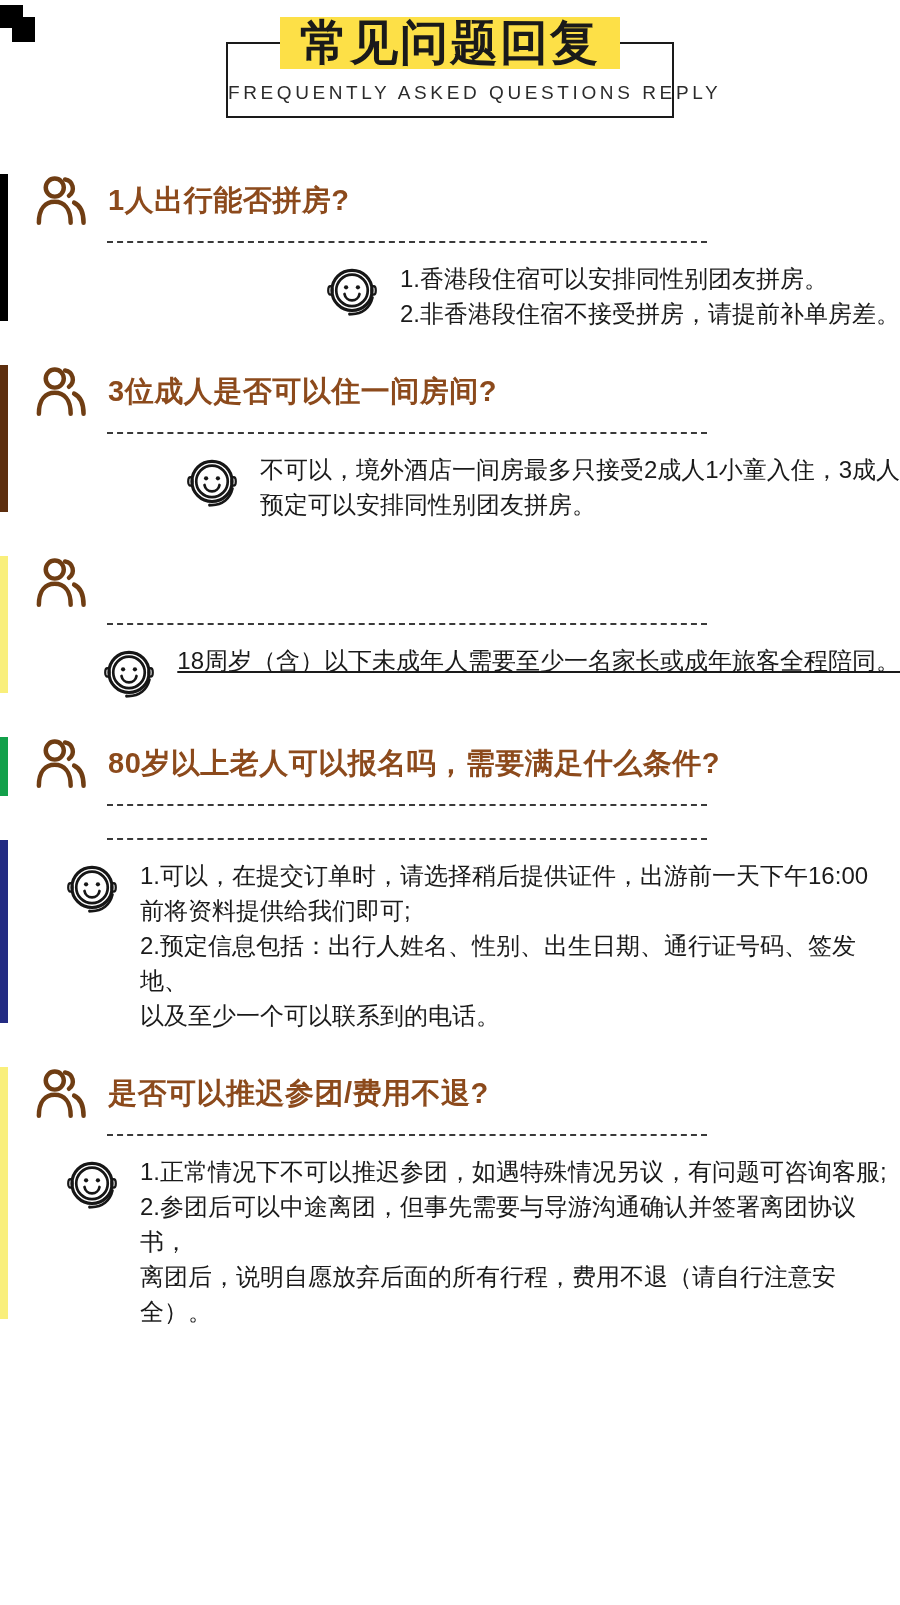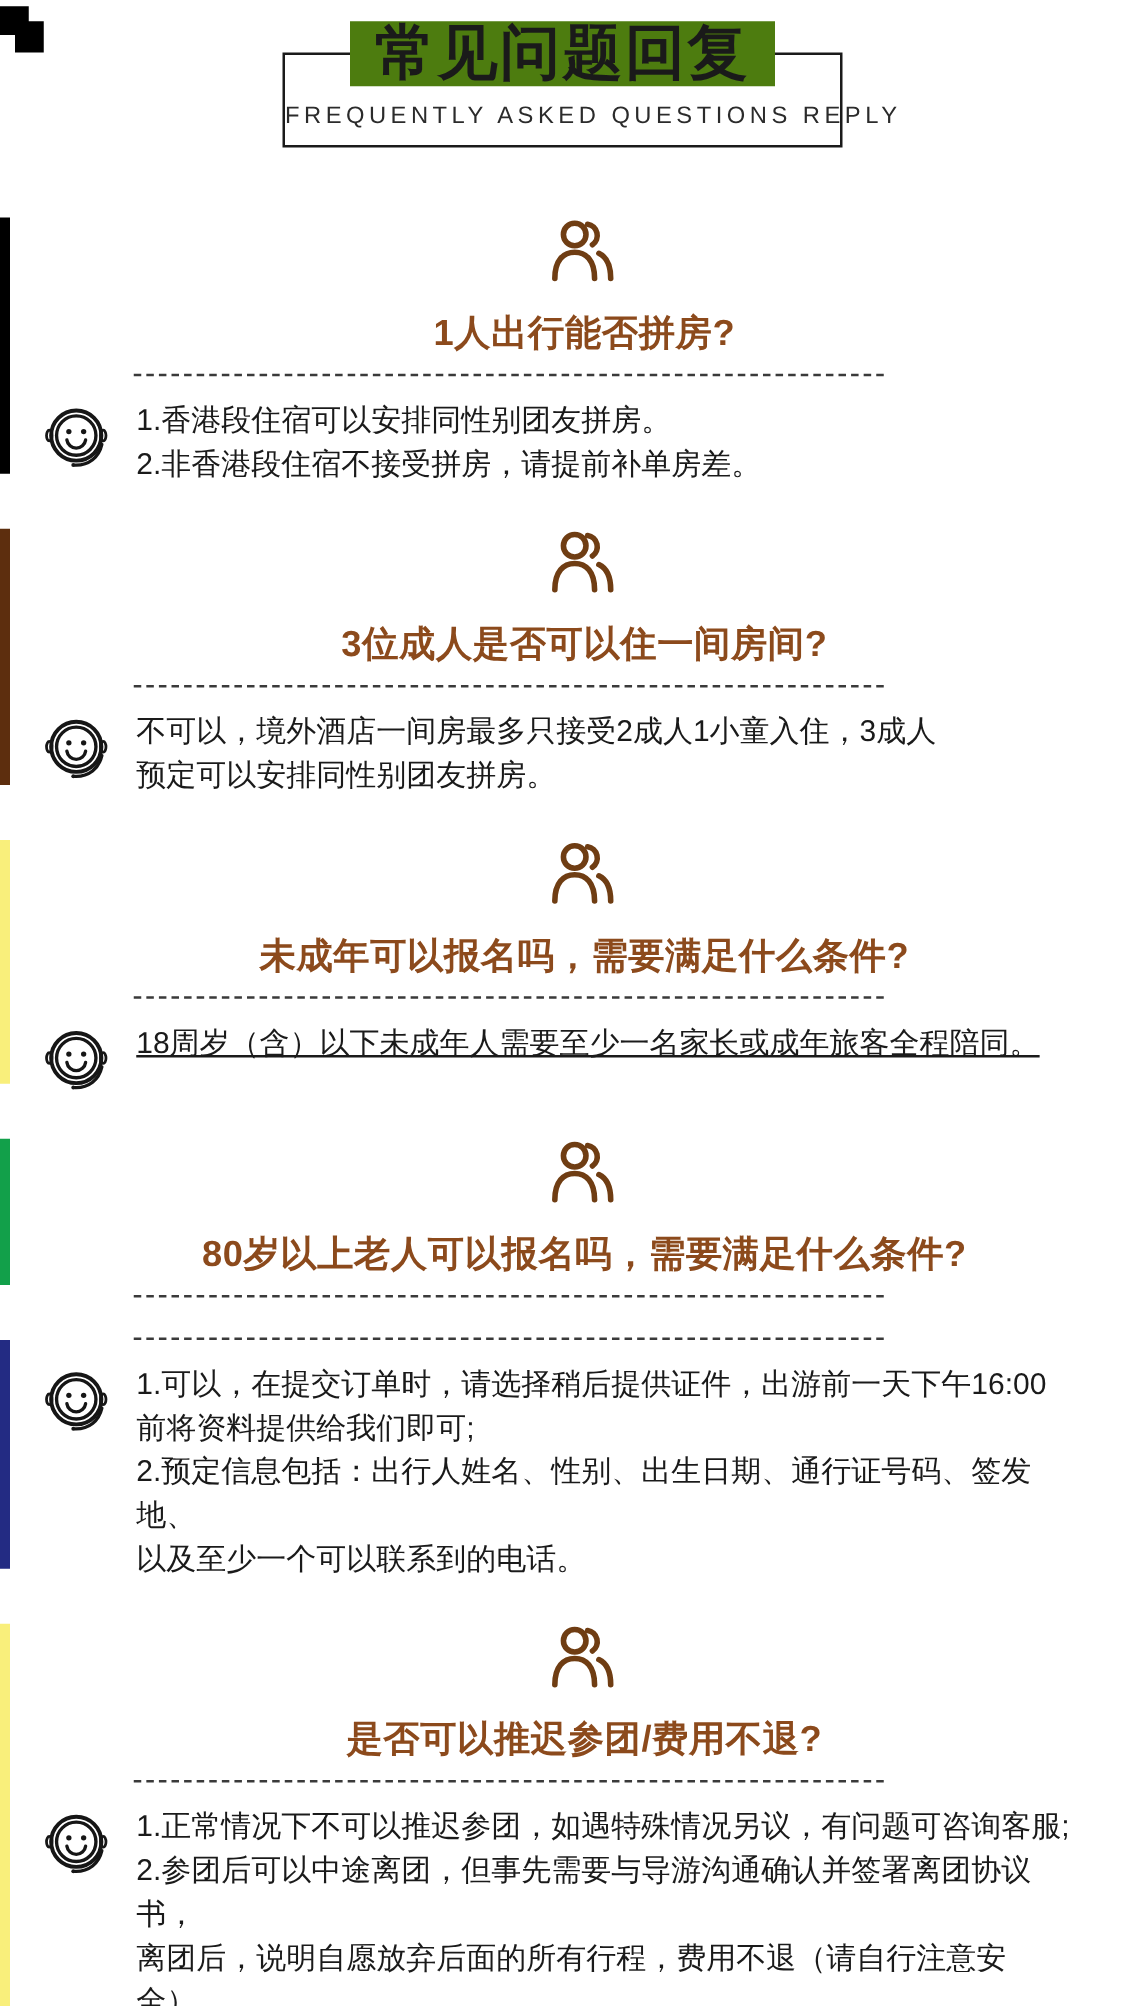--- a/index.html
+++ b/index.html
@@ -24,21 +24,21 @@
     position: relative;
     height: 76px;
     border: 2px solid #1a1a1a;
     box-sizing: border-box;
   }
   .header-title {
     position: absolute;
     top: -27px;
     left: 50%;
     transform: translateX(-50%);
-    background: #4d7c0f;
+    background: #fde047;
     padding: 0 20px;
     font-size: 48px;
     line-height: 52px;
     font-weight: 700;
     color: #1a1a1a;
     letter-spacing: 2px;
     white-space: nowrap;
   }
   .header-subtitle {
     position: absolute;
@@ -64,40 +64,40 @@
     left: 0;
     top: 2px;
     width: 8px;
     height: calc(100% - 12px);
     background: #000;
   }
   .q-row {
     display: flex;
     align-items: center;
     gap: 18px;
-    flex-direction: column;
   }
   .q-icon svg { width: 55px; height: 57px; display: block; }
   .q-text {
     margin: 0;
     font-size: 29px;
     font-weight: 700;
     letter-spacing: 0.5px;
     white-space: nowrap;
   }
   .dash-line {
     width: 600px;
     border-top: 2px dashed #3a3a3a;
     margin: 12px 0 18px 72px;
     height: 0;
   }
   .a-row {
     display: flex;
     align-items: flex-start;
     gap: 22px;
+    justify-content: flex-end;
   }
   .a-icon { margin-top: 2px; }
   .a-icon svg { width: 52px; height: 58px; display: block; }
   .a-text {
     margin: 0;
     font-size: 24px;
     line-height: 35px;
     white-space: pre-line;
     max-width: 760px;
   }
@@ -182,21 +182,20 @@
   </section>
 
   <section class="faq-item">
     <span class="color-bar" style="background: rgb(249, 239, 123);"></span>
     <div class="q-row">
       <span class="q-icon" style="color: rgb(111, 61, 19);">
           <svg viewBox="0 0 64 64">
             <use href="#icon-person"></use>
           </svg>
         </span>
-      <h2 class="q-text" style="color: rgb(140, 74, 28);">未成年可以报名吗，需要满足什么条件?</h2>
     </div>
     <div class="dash-line"></div>
     <div class="a-row">
       <span class="a-icon" style="color: rgb(22, 22, 22);">
           <svg viewBox="0 0 66 66">
             <use href="#icon-smiley"></use>
           </svg>
         </span>
       <p class="a-text" style="color: rgb(26, 26, 26); text-decoration: underline;">18周岁（含）以下未成年人需要至少一名家长或成年旅客全程陪同。</p>
     </div>

